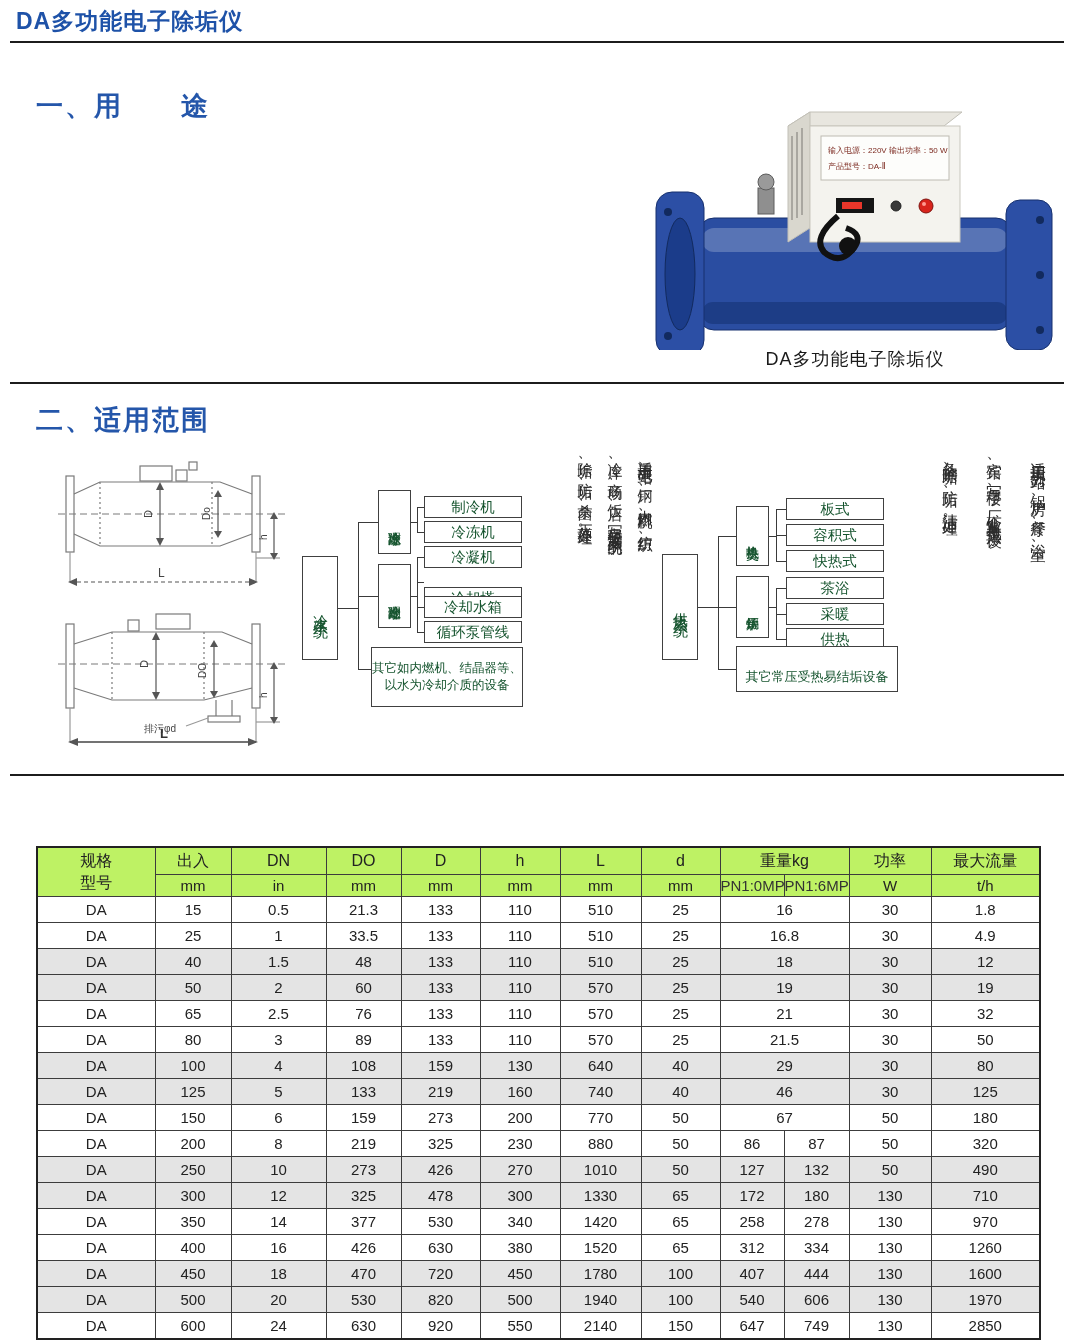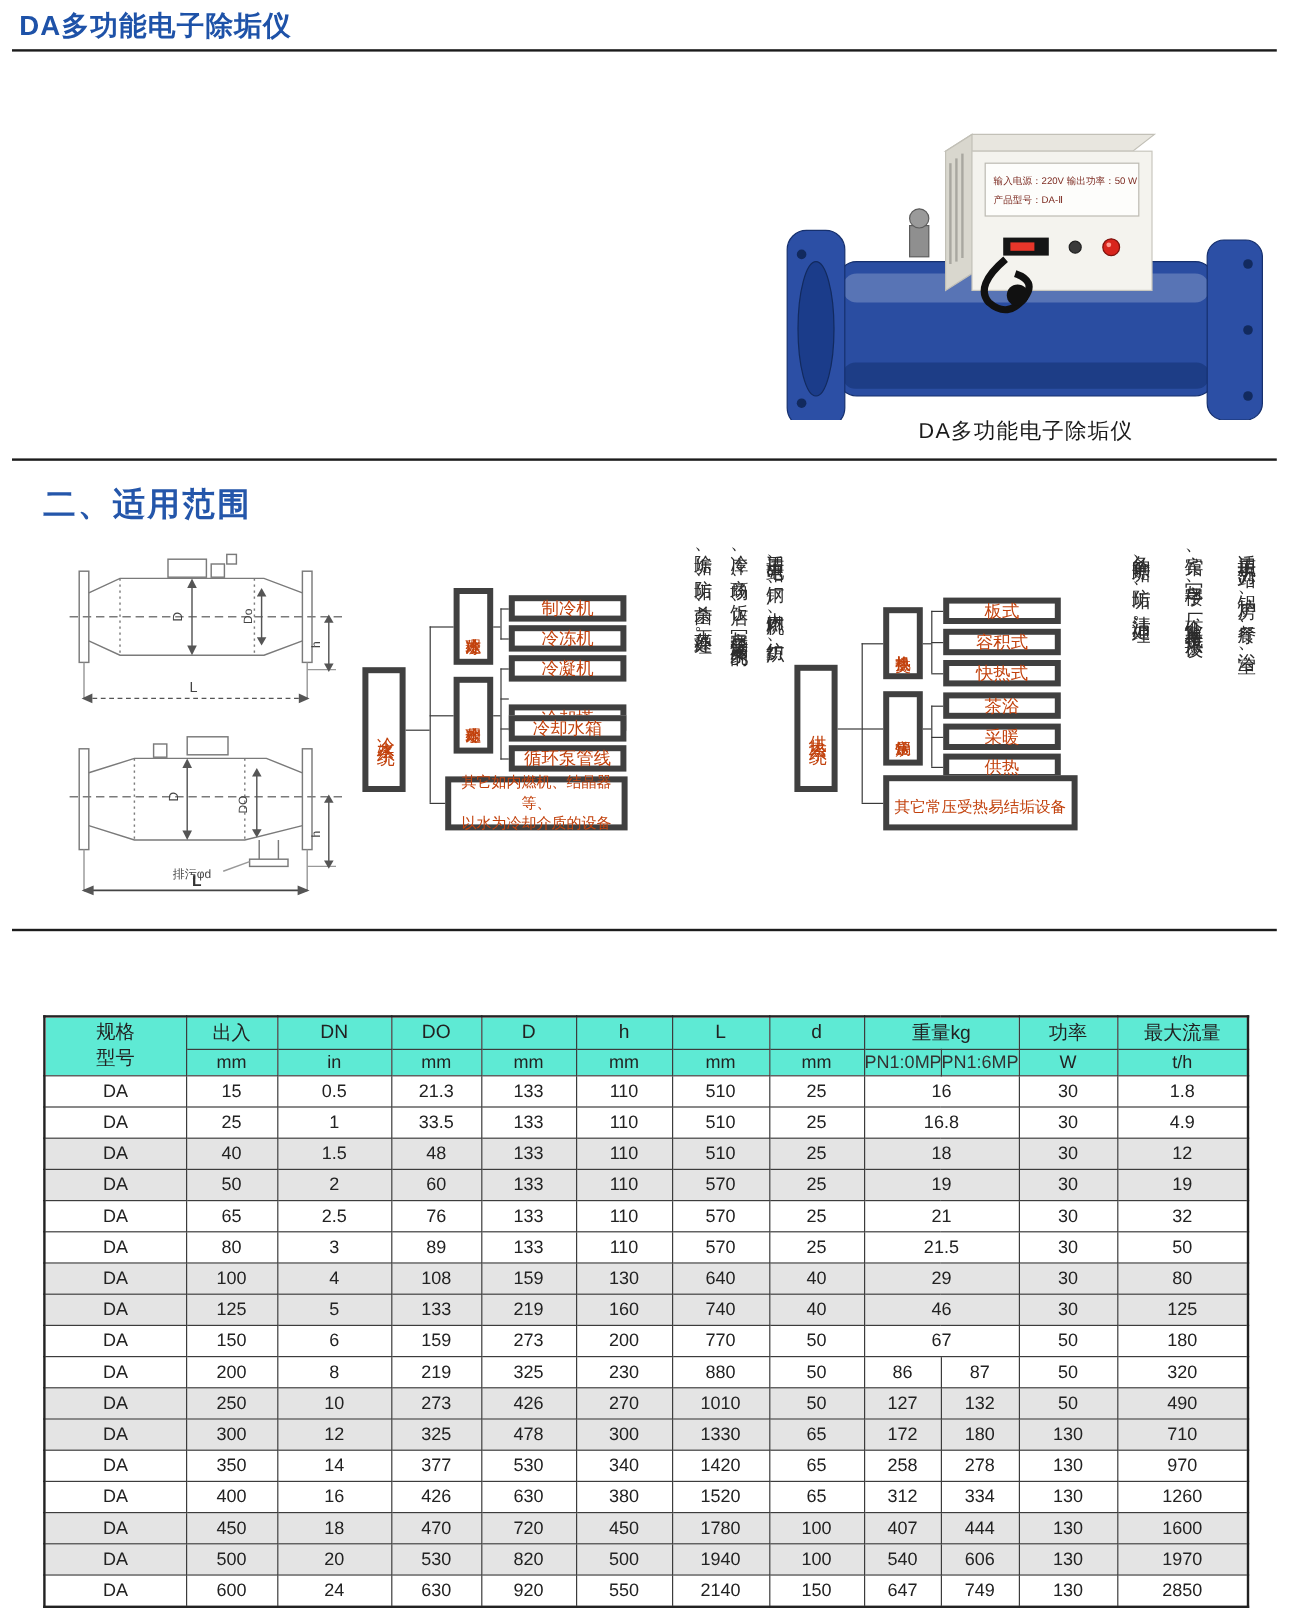--- a/index.html
+++ b/index.html
@@ -7,52 +7,53 @@
         font-family:"Liberation Sans","DejaVu Sans",sans-serif;color:#222;}
   .abs{position:absolute;}
   .page-title{left:16px;top:6px;font-size:23px;font-weight:bold;color:#1e52a8;letter-spacing:1px;}
   .divider{left:10px;width:1054px;height:2px;background:#1c1c1c;}
   .sec-heading{font-size:27px;font-weight:bold;color:#2456aa;letter-spacing:2px;}
   .para{left:62px;top:138px;width:566px;font-size:17.5px;line-height:31px;text-align:justify;
         text-indent:3.5em;color:#2e2e2e;}
   .caption{left:640px;top:347px;width:430px;text-align:center;font-size:18px;color:#1a1a1a;letter-spacing:1px;}
 
   
-  .fc-box{position:absolute;border:5px solid #404040;background:#fff;display:flex;
-          align-items:center;justify-content:center;font-size:14.5px;color:#c2410c;box-sizing:border-box;}
+  .fc-box{position:absolute;border:1px solid #404040;background:#fff;display:flex;
+          align-items:center;justify-content:center;font-size:14.5px;color:#14532d;box-sizing:border-box;}
   .fc-vert{writing-mode:vertical-rl;text-orientation:upright;letter-spacing:3px;font-size:15px;}
   .fc-branch{writing-mode:vertical-rl;text-orientation:upright;letter-spacing:0;font-size:13px;line-height:1;}
   .fc-other{font-size:12.5px;line-height:17px;text-align:center;flex-direction:column;}
   .ln{position:absolute;background:#3a3a3a;}
   .vnote{position:absolute;writing-mode:vertical-rl;text-orientation:upright;color:#2b2b2b;}
   .vnote span{display:block;}
   .vnote-cold{left:558px;top:450px;width:102px;height:312px;font-size:15px;letter-spacing:2px;line-height:30px;}
   .vnote-heat{left:908px;top:450px;width:152px;height:322px;font-size:15.5px;letter-spacing:2.5px;line-height:44px;}
 
   
   #dim-table{border-collapse:collapse;table-layout:fixed;width:1003px;border:2px solid #222;}
   #dim-table th,#dim-table td{border:1px solid #3c3c3c;text-align:center;padding:0;
       font-size:15px;font-weight:normal;color:#222;overflow:hidden;}
-  #dim-table thead th{background:#5eead4;font-size:16px;height:26px;}
+  #dim-table thead th{background:#bef264;font-size:16px;height:26px;}
   #dim-table thead tr.units th{height:21px;font-size:15px;}
   #dim-table thead th.pn{font-size:10.5px;color:#333;}
   #dim-table tbody td{height:25px;background:#fff;}
   #dim-table tbody tr.shaded td{background:#e4e4e4;}
   #dim-table thead th.spec div{line-height:22px;font-size:16px;}
 
   svg text{font-family:"Liberation Sans","DejaVu Sans",sans-serif;}
 </style>
 </head>
 <body>
 
 <div class="page">
 
   <div class="abs page-title">DA多功能电子除垢仪</div>
   <div class="abs divider" style="top:41px;"></div>
 
+  <div class="abs sec-heading" style="left:36px;top:88px;">一、用　　途</div>
 
   <svg class="abs" style="left:640px;top:70px;" width="430" height="280" viewBox="0 0 430 280">
 
     <g>
       <rect x="58" y="148" width="314" height="112" rx="16" fill="#2a4da1" stroke="#16306e"></rect>
       <rect x="62" y="158" width="306" height="24" rx="12" fill="#ffffff" opacity="0.22"></rect>
       <rect x="62" y="232" width="306" height="22" rx="11" fill="#0e2a66" opacity="0.45"></rect>
 
       <rect x="16" y="122" width="48" height="164" rx="16" fill="#2c4fa5" stroke="#16306e"></rect>
       <ellipse cx="40" cy="204" rx="15" ry="56" fill="#1b3c8a" stroke="#122a5e"></ellipse>
@@ -174,21 +175,21 @@
   <div>
     <div class="fc-box fc-vert" style="left:302px;top:556px;width:36px;height:104px;">冷水系统</div>
     <div class="fc-box fc-branch" style="left:378px;top:490px;width:33px;height:64px;">冷冻水处理</div>
     <div class="fc-box fc-branch" style="left:378px;top:564px;width:33px;height:64px;">冷却水处理</div>
     <div class="fc-box" style="left:424px;top:496px;width:98px;height:22px;">制冷机</div>
     <div class="fc-box" style="left:424px;top:521px;width:98px;height:22px;">冷冻机</div>
     <div class="fc-box" style="left:424px;top:546px;width:98px;height:22px;">冷凝机</div>
     <div class="fc-box" style="left:424px;top:587px;width:98px;height:22px;">冷却塔</div>
     <div class="fc-box" style="left:424px;top:596px;width:98px;height:22px;">冷却水箱</div>
     <div class="fc-box" style="left:424px;top:621px;width:98px;height:22px;">循环泵管线</div>
-    <div class="fc-box fc-other" style="left:371px;top:647px;width:152px;height:45px;">
+    <div class="fc-box fc-other" style="left:371px;top:647px;width:152px;height:60px;">
       <span>其它如内燃机、结晶器等、</span>
       <span>以水为冷却介质的设备</span>
     </div>
     <i class="ln" style="left:338px;top:608px;width:20px;height:1px;"></i>
     <i class="ln" style="left:358px;top:522px;width:1px;height:147px;"></i>
     <i class="ln" style="left:358px;top:522px;width:20px;height:1px;"></i>
     <i class="ln" style="left:358px;top:596px;width:20px;height:1px;"></i>
     <i class="ln" style="left:358px;top:669px;width:13px;height:1px;"></i>
     <i class="ln" style="left:411px;top:522px;width:6px;height:1px;"></i>
     <i class="ln" style="left:417px;top:507px;width:1px;height:26px;"></i>

